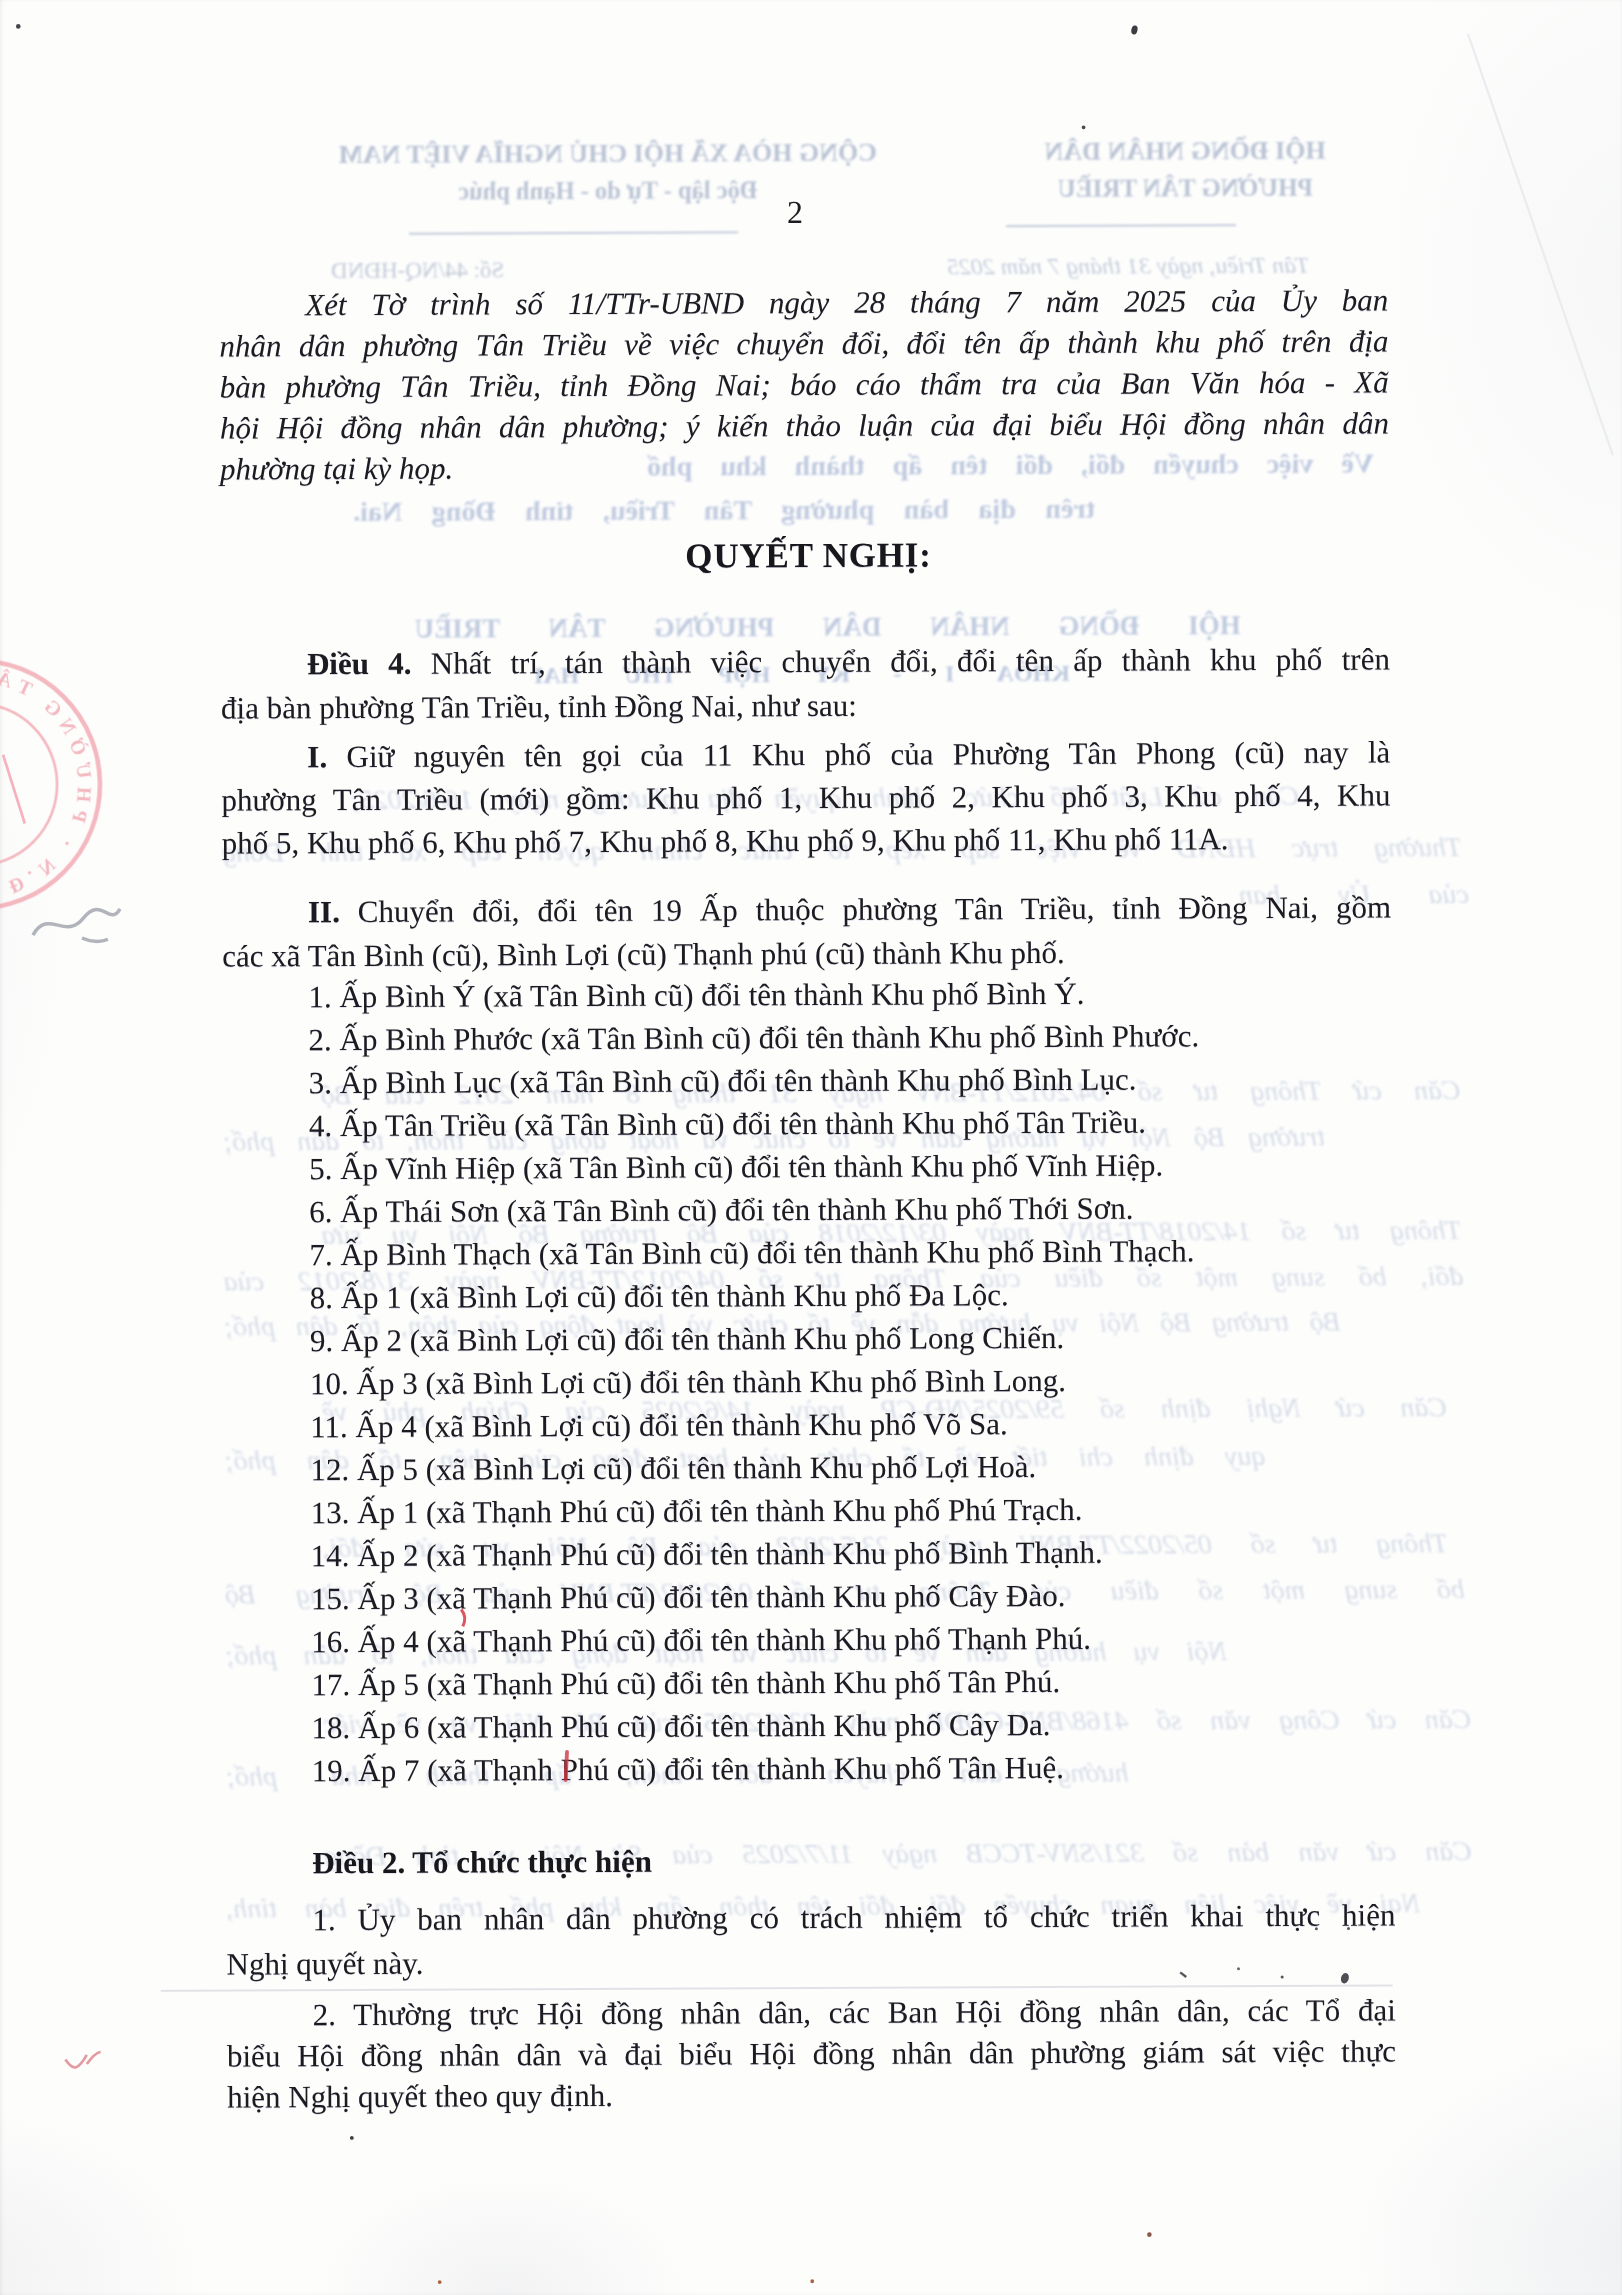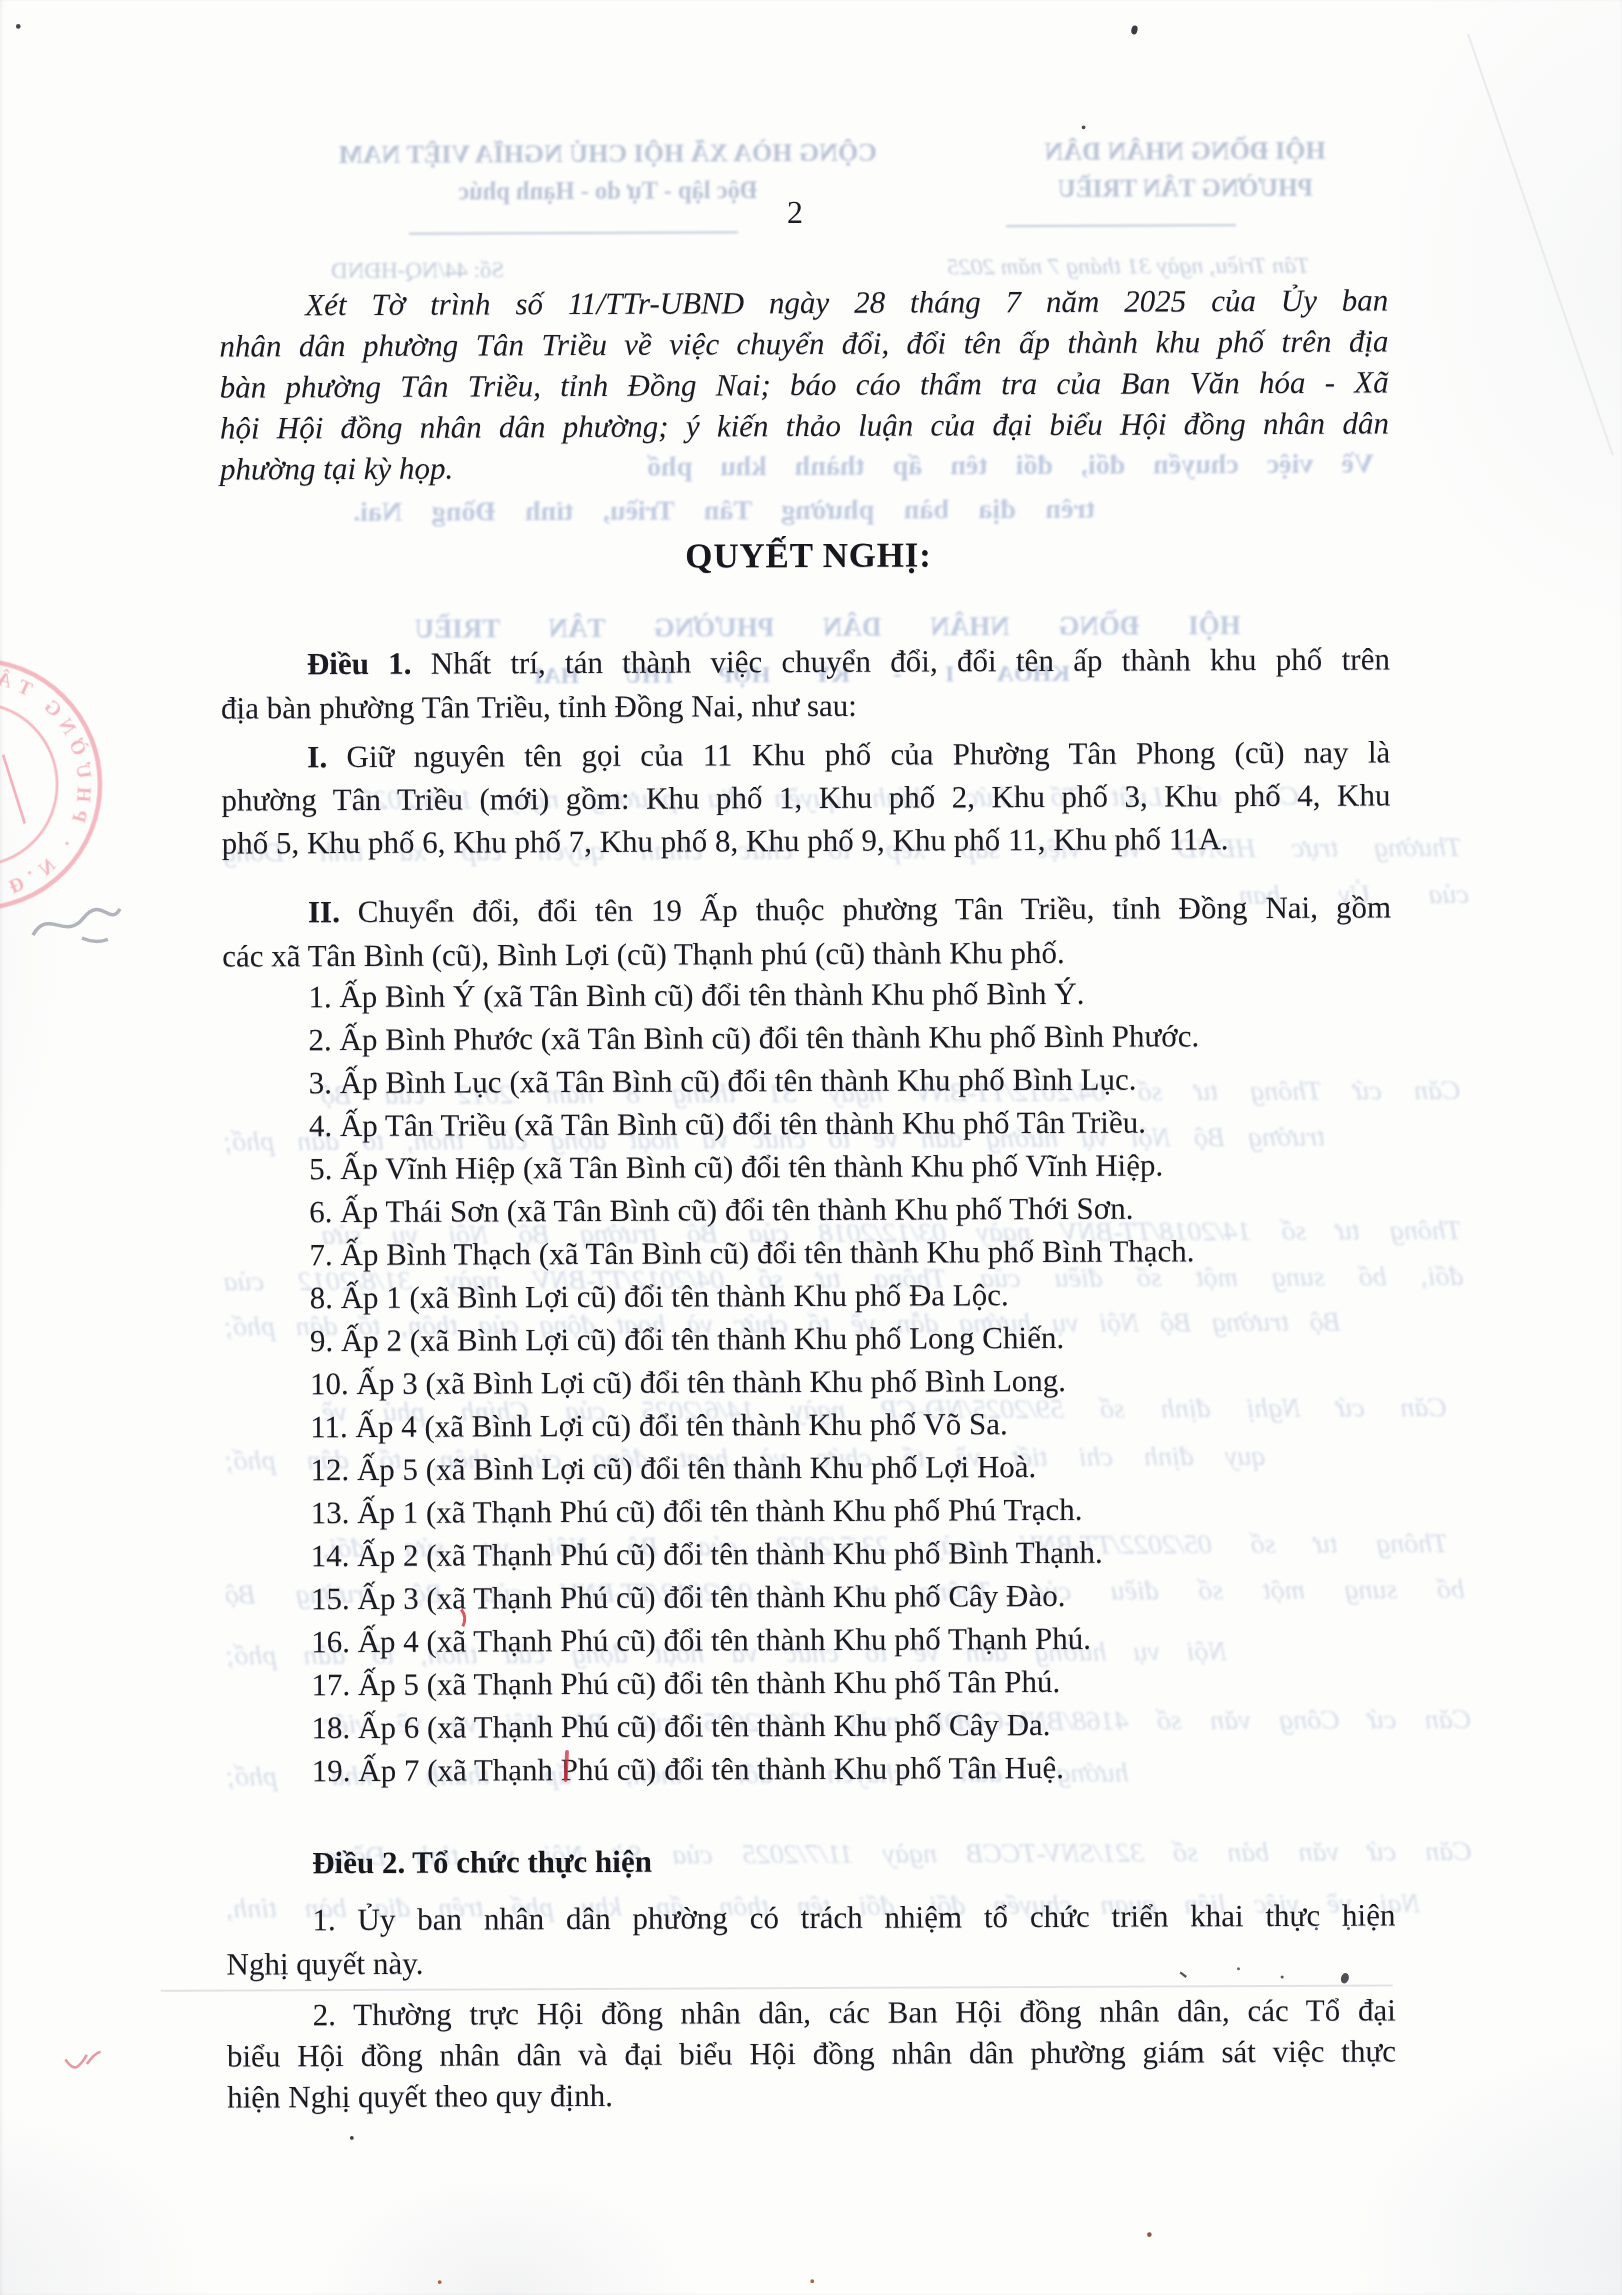--- a/index.html
+++ b/index.html
@@ -113,21 +113,21 @@
       <div class="tl fill">Xét Tờ trình số 11/TTr-UBND ngày 28 tháng 7 năm 2025 của Ủy ban</div>
       <div class="tl fill">nhân dân phường Tân Triều về việc chuyển đổi, đổi tên ấp thành khu phố trên địa</div>
       <div class="tl fill">bàn phường Tân Triều, tỉnh Đồng Nai; báo cáo thẩm tra của Ban Văn hóa - Xã</div>
       <div class="tl fill">hội Hội đồng nhân dân phường; ý kiến thảo luận của đại biểu Hội đồng nhân dân</div>
       <div class="tl">phường tại kỳ họp.</div>
     </div>
 
   <div id="decree-heading">QUYẾT NGHỊ:</div>
 
   <div id="article1" class="mtxt ind">
-      <div class="tl fill"><b>Điều 1.</b> Nhất trí, tán thành việc chuyển đổi, đổi tên ấp thành khu phố trên</div>
+      <div class="tl fill"><b>Điều 4.</b> Nhất trí, tán thành việc chuyển đổi, đổi tên ấp thành khu phố trên</div>
       <div class="tl">địa bàn phường Tân Triều, tỉnh Đồng Nai, như sau:</div>
     </div>
 
   <div id="section1" class="mtxt ind">
       <div class="tl fill"><b>I.</b> Giữ nguyên tên gọi của 11 Khu phố của Phường Tân Phong (cũ) nay là</div>
       <div class="tl fill">phường Tân Triều (mới) gồm: Khu phố 1, Khu phố 2, Khu phố 3, Khu phố 4, Khu</div>
       <div class="tl">phố 5, Khu phố 6, Khu phố 7, Khu phố 8, Khu phố 9, Khu phố 11, Khu phố 11A.</div>
     </div>
 
   <div id="section2" class="mtxt ind">

